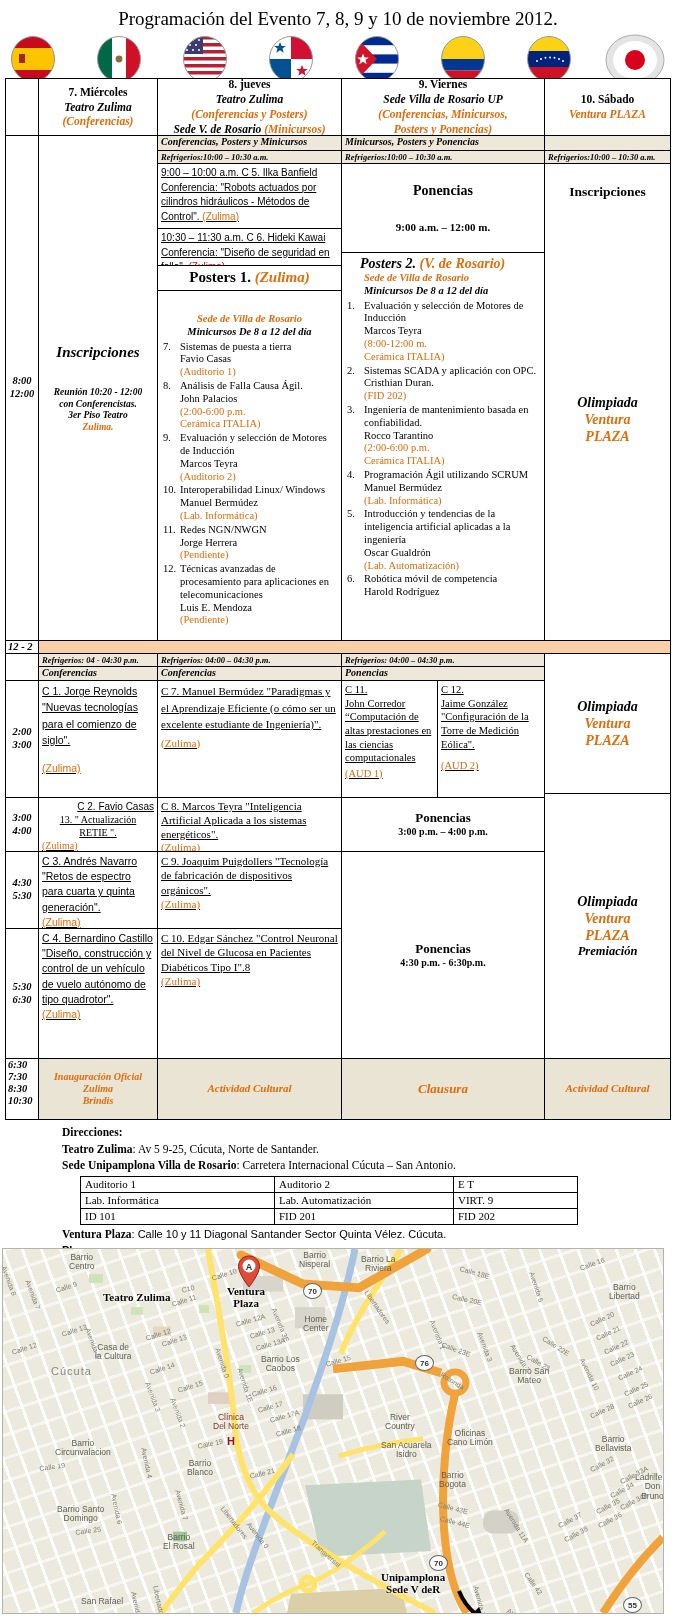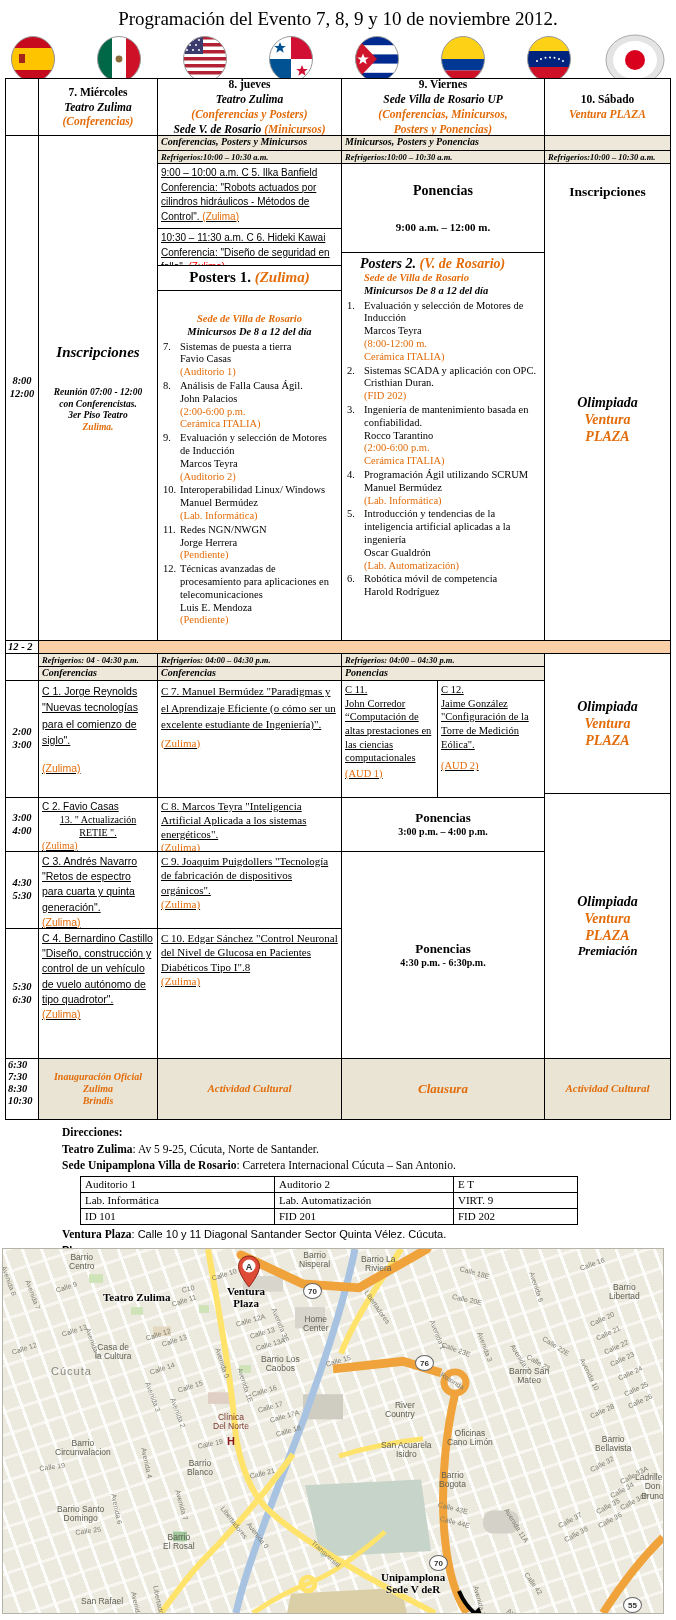--- a/index.html
+++ b/index.html
@@ -209,21 +209,21 @@
     <div class="cell vctr hdr" style="left:544px;top:78px;width:127px;height:58px">
       <div class="b">10. Sábado</div>
       <div class="b i or">Ventura PLAZA</div>
     </div>
 
     <div class="cell vctr timec pre" style="left:5px;top:135px;width:34px;height:506px">8:00
 12:00</div>
     <div class="cell vctr" style="left:38px;top:135px;width:120px;height:506px">
       <div class="b i" style="font-size:15px">Inscripciones</div>
       <div style="height:26px"></div>
-      <div class="b i pre" style="font-size:9.5px">Reunión 07:00 - 12:00
+      <div class="b i pre" style="font-size:9.5px">Reunión 10:20 - 12:00
 con Conferencistas.
 3er Piso Teatro</div>
       <div class="b i or" style="font-size:9.5px">Zulima.</div>
     </div>
 
     <div class="cell bg1 bandtxt" style="left:157px;top:135px;width:185px;height:32px">Conferencias, Posters y Minicursos</div>
     <div class="cell bg1 bandtxt" style="left:341px;top:135px;width:234px;height:16px">Minicursos, Posters y Ponencias</div>
     <div class="cell bg1" style="left:544px;top:135px;width:127px;height:16px"></div>
     <div class="cell bg1 refri" style="left:157px;top:150px;width:185px;height:14px">Refrigerios:10:00 – 10:30 a.m.</div>
     <div class="cell bg1 refri" style="left:341px;top:150px;width:204px;height:14px">Refrigerios:10:00 – 10:30 a.m.</div>
@@ -387,21 +387,21 @@
     </div>
     <div class="cell pad" style="left:437px;top:680px;width:108px;height:118px;font-size:10.5px;line-height:1.3">
       <span class="pre">C 12.
  Jaime González
 "Configuración de la Torre de Medición Eólica".</span><span class="or loc" style="margin-top:8px">(AUD 2)</span>
     </div>
 
     <div class="cell vctr timec pre" style="left:5px;top:797px;width:34px;height:55px">3:00
 4:00</div>
     <div class="cell pad ctr" style="left:38px;top:797px;width:120px;height:55px;font-size:10px;line-height:1.3">
-      <span class="san" style="display:block;text-align:left">C 2. Favio Casas</span>
+      <span class="san" style="display:block;text-align:right">C 2. Favio Casas</span>
       <span class="pre">13. " Actualización
 RETIE ".</span>
       <span class="or" style="display:block;text-align:left">(Zulima)</span>
     </div>
     <div class="cell pad" style="left:157px;top:797px;width:185px;height:55px;font-size:11px;line-height:1.25">
       <span>C 8. Marcos Teyra "Inteligencia Artificial Aplicada a los sistemas energéticos".</span><br><span class="or">(Zulima)</span>
     </div>
     <div class="cell vctr" style="left:341px;top:797px;width:204px;height:55px">
       <div class="b" style="font-size:13px">Ponencias</div>
       <div class="b" style="font-size:10px">3:00 p.m. – 4:00 p.m.</div>
@@ -527,21 +527,21 @@
 Libertad</div>
         <div class="mlab ar" style="left: 300px; top: 66px;">Home
 Center</div>
         <div class="mlab ar" style="left: 92px; top: 94px;">Casa de
 la Cultura</div>
         <div class="mlab city" style="left: 48px; top: 116px;">Cúcuta</div>
         <div class="mlab ar" style="left: 258px; top: 106px;">Barrio Los
 Caobos</div>
         <div class="mlab ar" style="left: 506px; top: 118px;">Barrio San
 Mateo</div>
-        <div class="mlab ar" style="left: 382px; top: 152px; text-align: right;">River
+        <div class="mlab ar" style="left: 382px; top: 164px;">River
 Country</div>
         <div class="mlab red" style="left: 210px; top: 164px;">Clínica
 Del Norte</div>
         <div class="mlab hosp" style="left: 224px; top: 186px;">H</div>
         <div class="mlab ar" style="left: 52px; top: 190px;">Barrio
 Circunvalacion</div>
         <div class="mlab ar" style="left: 184px; top: 210px;">Barrio
 Blanco</div>
         <div class="mlab ar" style="left: 54px; top: 256px;">Barrio Santo
 Domingo</div>

